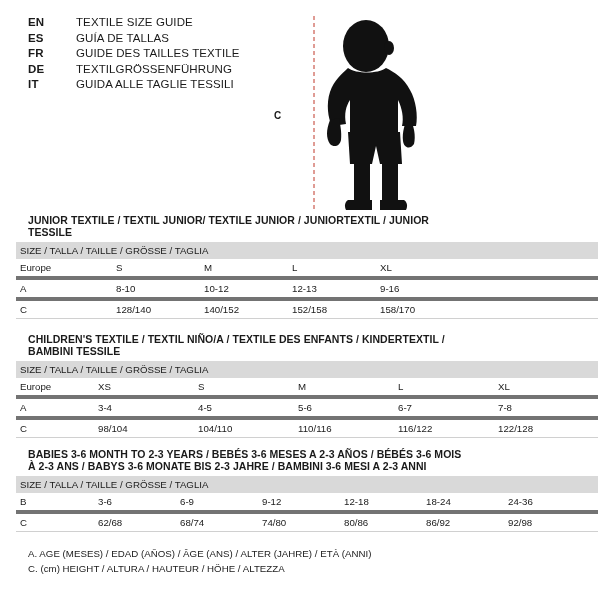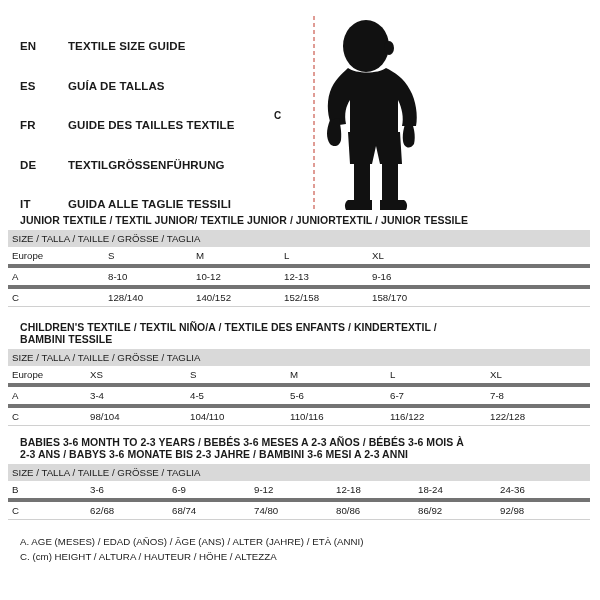--- a/index.html
+++ b/index.html
@@ -13,21 +13,21 @@
     font-family: "Liberation Sans", sans-serif;
     color: #1a1a1a;
     position: relative;
     overflow: hidden;
   }
   .page {
     position: relative;
     width: 478px;
     height: 600px;
     box-sizing: border-box;
-    padding: 14px 8px 0 8px;
+    padding: 14px 8px 0 16px;
   }
 
   
   .header {
     display: flex;
     align-items: flex-start;
     justify-content: space-between;
   }
   .titles {
     padding-left: 12px;
@@ -39,24 +39,23 @@
     margin-bottom: 3.5px;
   }
   .lang-code {
     width: 48px;
     font-size: 11.5px;
     font-weight: bold;
     letter-spacing: 0.2px;
   }
   .title-text {
     font-size: 11.5px;
-    font-weight: bold;
+    font-weight: normal;
     letter-spacing: 0.1px;
     text-transform: uppercase;
-    margin-top: 24px;
   }
 
   
   .figure-wrap {
     position: relative;
     width: 180px;
     height: 200px;
     margin-right: 18px;
   }
   .figure-svg {

